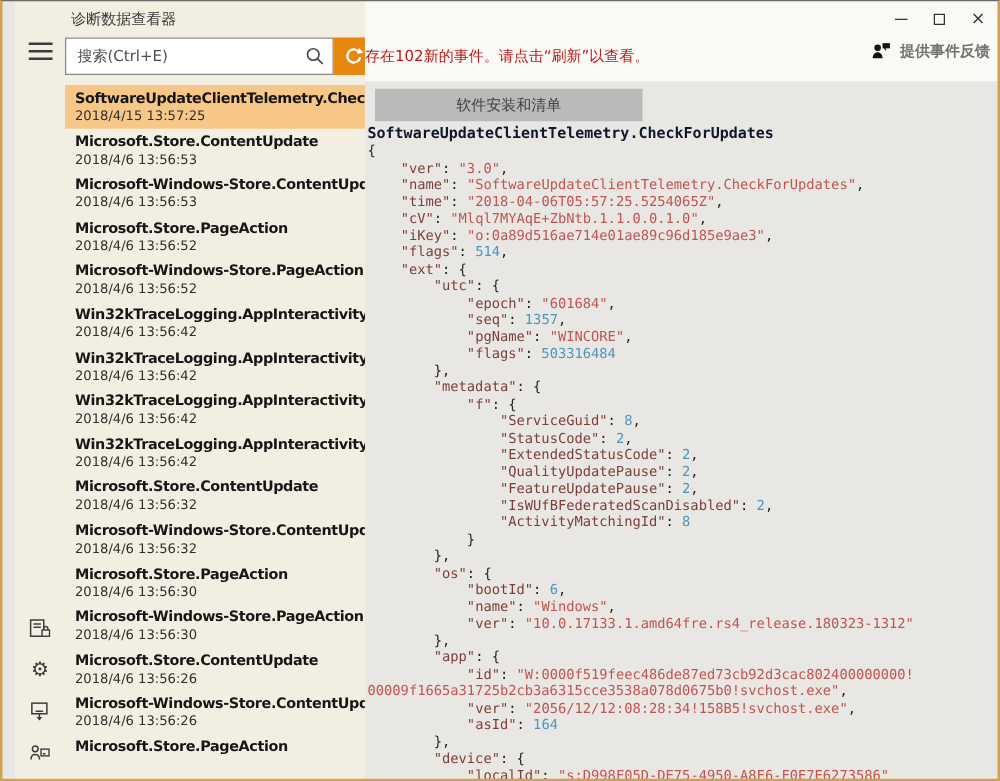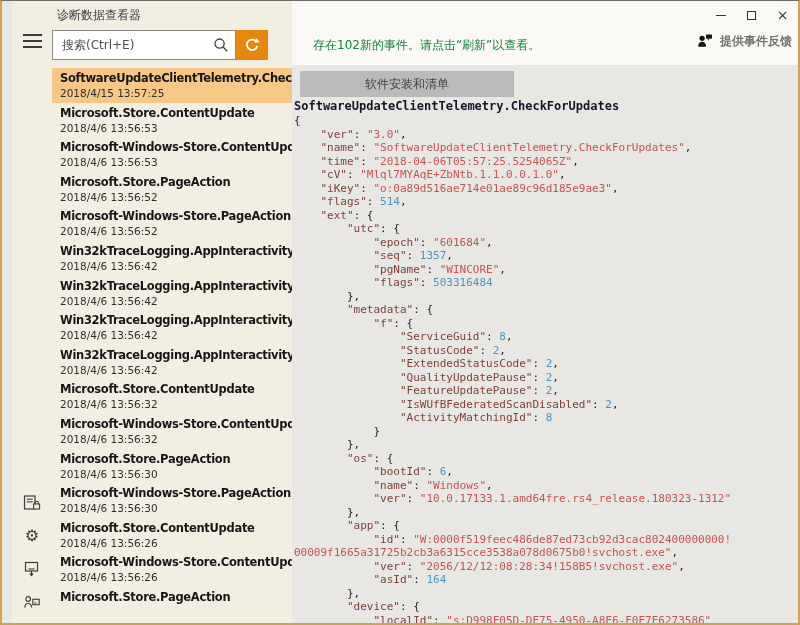--- a/index.html
+++ b/index.html
@@ -12,21 +12,21 @@
   body{font-family:"DejaVu Sans","Liberation Sans",sans-serif;background:#ffffff;}
   .window{position:relative;width:800px;height:625px;overflow:hidden;background:var(--panel_bg);}
   .window::after{content:"";position:absolute;inset:0;border:2px solid var(--window_border);border-top:1px solid #6a6a66;pointer-events:none;z-index:50;}
 
   
   .sidebar{position:absolute;left:0;top:0;width:292px;height:625px;background:var(--sidebar_bg);margin-left:12px;}
   .app-title{position:absolute;left:45px;top:7px;font-size:12px;color:#3a3a3a;white-space:nowrap;}
   .hamburger{position:absolute;left:11px;top:34px;width:19px;height:15px;cursor:pointer;}
   .hamburger span{display:block;height:2px;background:#3c3c3c;margin-bottom:4px;}
   .search-row{position:absolute;left:40px;top:30px;display:flex;height:30px;}
-  .search-wrap{position:relative;width:184px;height:30px;}
+  .search-wrap{position:relative;width:215px;height:30px;}
   .search-wrap input{width:100%;height:100%;border:1px solid #8a8a8a;background:#ffffff;
     font-family:"DejaVu Sans",sans-serif;font-size:12px;padding:0 28px 0 9px;color:#222;outline:none;}
   .search-wrap input::placeholder{color:#4f4f4f;opacity:1;}
   .search-glyph{position:absolute;right:6px;top:6px;width:18px;height:18px;}
   .refresh-btn{width:32px;height:30px;background:var(--accent);border:none;display:flex;align-items:center;justify-content:center;cursor:pointer;}
 
   .event-list{position:absolute;left:40px;top:68px;width:245px;bottom:0;overflow:hidden;}
   .event-item{height:34.6px;padding:2px 4px 0 8px;overflow:hidden;cursor:pointer;}
   .event-item.selected{background:var(--selection);}
   .event-title{font-size:11.5px;font-weight:600;letter-spacing:-0.3px;color:#161616;white-space:nowrap;overflow:hidden;line-height:16px;}
@@ -35,21 +35,21 @@
   .list-scrollbar{position:absolute;left:285px;top:68px;width:7px;bottom:0;background:#f6f2e4;}
   .list-scrollbar .thumb{position:absolute;left:0;top:0;width:7px;height:396px;background:#eed8ad;}
 
   .rail-icons{position:absolute;left:0;bottom:14px;width:40px;display:flex;flex-direction:column;align-items:center;gap:15px;}
   .rail-icons .ric{width:18px;height:18px;cursor:pointer;color:#3c3c3c;}
   .gear-glyph{font-size:16px;line-height:18px;color:#3c3c3c;text-align:center;}
 
   
   .main-panel{position:absolute;left:292px;top:0;right:0;bottom:0;background:var(--panel_bg);}
   .main-header{position:absolute;left:0;top:0;right:0;height:65px;background:var(--header_bg);}
-  .notice{position:absolute;left:21px;top:37px;font-size:12px;color:#15803d;white-space:nowrap;}
+  .notice{position:absolute;left:0;top:37px;font-size:12px;color:#b91c1c;white-space:nowrap;}
   .feedback{position:absolute;right:8px;top:33px;display:flex;align-items:center;gap:6px;cursor:pointer;}
   .feedback .fb-label{font-size:12px;color:#737373;white-space:nowrap;font-weight:bold;}
 
   .win-controls{position:absolute;right:2px;top:1px;display:flex;height:28px;}
   .win-btn{width:31px;height:28px;display:flex;align-items:center;justify-content:center;cursor:pointer;}
   .min-glyph{width:10px;height:1px;background:#333;}
   .max-glyph{width:9px;height:9px;border:1px solid #333;}
   .close-glyph{font-size:14px;color:#333;line-height:14px;}
 
   .category-tab{position:absolute;left:8px;top:71px;width:214px;height:26px;background:var(--tab_bg);

